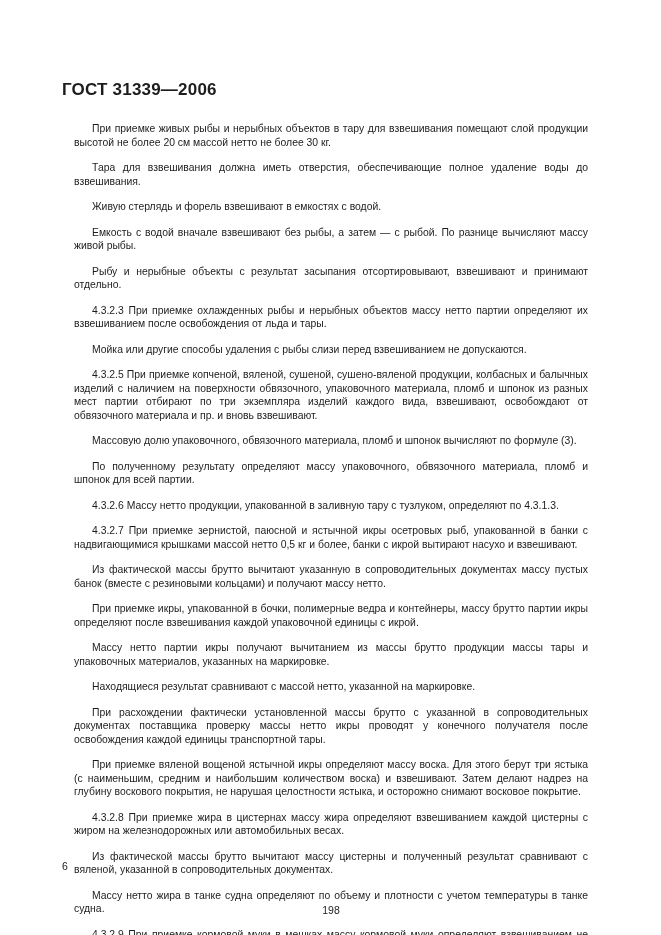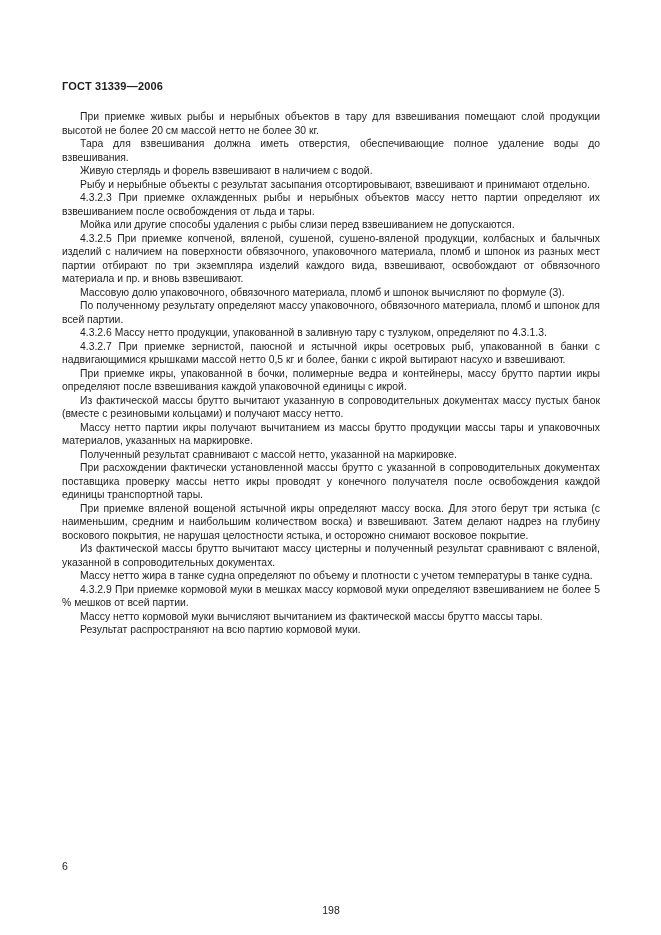--- a/index.html
+++ b/index.html
@@ -9,35 +9,35 @@
     height: 935px;
     background: #ffffff;
     font-family: "Liberation Sans", sans-serif;
     color: #1c1c1c;
     overflow: hidden;
   }
   .doc-header {
     position: absolute;
     top: 80px;
     left: 62px;
-    font-size: 11px;
+    font-size: 17px;
     font-weight: bold;
     letter-spacing: 0.2px;
   }
   .doc-body {
     position: absolute;
     top: 110px;
     left: 62px;
     width: 538px;
     font-size: 10.4px;
     line-height: 13.5px;
     text-align: justify;
   }
   .doc-body p {
-    margin: 0;
+    margin: 12px;
     text-indent: 18px;
   }
   .doc-footer {
     position: absolute;
     top: 860px;
     left: 62px;
     width: 538px;
     height: 14px;
     font-size: 10.5px;
   }
@@ -58,35 +58,37 @@
 </head>
 <body>
 
 <div class="page">
 
   <div class="doc-header">ГОСТ 31339—2006</div>
 
   <div class="doc-body">
     <p>При приемке живых рыбы и нерыбных объектов в тару для взвешивания помещают слой продукции высотой не более 20 см массой нетто не более 30 кг.</p>
     <p>Тара для взвешивания должна иметь отверстия, обеспечивающие полное удаление воды до взвешивания.</p>
-    <p>Живую стерлядь и форель взвешивают в наличием с водой.</p>
+    <p>Живую стерлядь и форель взвешивают в емкостях с водой.</p>
+    <p>Емкость с водой вначале взвешивают без рыбы, а затем — с рыбой. По разнице вычисляют массу живой рыбы.</p>
     <p>Рыбу и нерыбные объекты с результат засыпания отсортировывают, взвешивают и принимают отдельно.</p>
     <p>4.3.2.3 При приемке охлажденных рыбы и нерыбных объектов массу нетто партии определяют их взвешиванием после освобождения от льда и тары.</p>
     <p>Мойка или другие способы удаления с рыбы слизи перед взвешиванием не допускаются.</p>
     <p>4.3.2.5 При приемке копченой, вяленой, сушеной, сушено-вяленой продукции, колбасных и балычных изделий с наличием на поверхности обвязочного, упаковочного материала, пломб и шпонок из разных мест партии отбирают по три экземпляра изделий каждого вида, взвешивают, освобождают от обвязочного материала и пр. и вновь взвешивают.</p>
     <p>Массовую долю упаковочного, обвязочного материала, пломб и шпонок вычисляют по формуле (3).</p>
     <p>По полученному результату определяют массу упаковочного, обвязочного материала, пломб и шпонок для всей партии.</p>
     <p>4.3.2.6 Массу нетто продукции, упакованной в заливную тару с тузлуком, определяют по 4.3.1.3.</p>
     <p>4.3.2.7 При приемке зернистой, паюсной и ястычной икры осетровых рыб, упакованной в банки с надвигающимися крышками массой нетто 0,5 кг и более, банки с икрой вытирают насухо и взвешивают.</p>
+    <p>Из фактической массы брутто вычитают указанную в сопроводительных документах массу пустых банок (вместе с резиновыми кольцами) и получают массу нетто.</p>
     <p>При приемке икры, упакованной в бочки, полимерные ведра и контейнеры, массу брутто партии икры определяют после взвешивания каждой упаковочной единицы с икрой.</p>
-    <p>Из фактической массы брутто вычитают указанную в сопроводительных документах массу пустых банок (вместе с резиновыми кольцами) и получают массу нетто.</p>
     <p>Массу нетто партии икры получают вычитанием из массы брутто продукции массы тары и упаковочных материалов, указанных на маркировке.</p>
-    <p>Полученный результат сравнивают с массой нетто, указанной на маркировке.</p>
+    <p>Находящиеся результат сравнивают с массой нетто, указанной на маркировке.</p>
     <p>При расхождении фактически установленной массы брутто с указанной в сопроводительных документах поставщика проверку массы нетто икры проводят у конечного получателя после освобождения каждой единицы транспортной тары.</p>
     <p>При приемке вяленой вощеной ястычной икры определяют массу воска. Для этого берут три ястыка (с наименьшим, средним и наибольшим количеством воска) и взвешивают. Затем делают надрез на глубину воскового покрытия, не нарушая целостности ястыка, и осторожно снимают восковое покрытие.</p>
+    <p>4.3.2.8 При приемке жира в цистернах массу жира определяют взвешиванием каждой цистерны с жиром на железнодорожных или автомобильных весах.</p>
     <p>Из фактической массы брутто вычитают массу цистерны и полученный результат сравнивают с вяленой, указанной в сопроводительных документах.</p>
     <p>Массу нетто жира в танке судна определяют по объему и плотности с учетом температуры в танке судна.</p>
     <p>4.3.2.9 При приемке кормовой муки в мешках массу кормовой муки определяют взвешиванием не более 5 % мешков от всей партии.</p>
     <p>Массу нетто кормовой муки вычисляют вычитанием из фактической массы брутто массы тары.</p>
     <p>Результат распространяют на всю партию кормовой муки.</p>
   </div>
 
   <div class="doc-footer">
     <span class="page-num-left">6</span>
     <span class="page-num-center">198</span>

